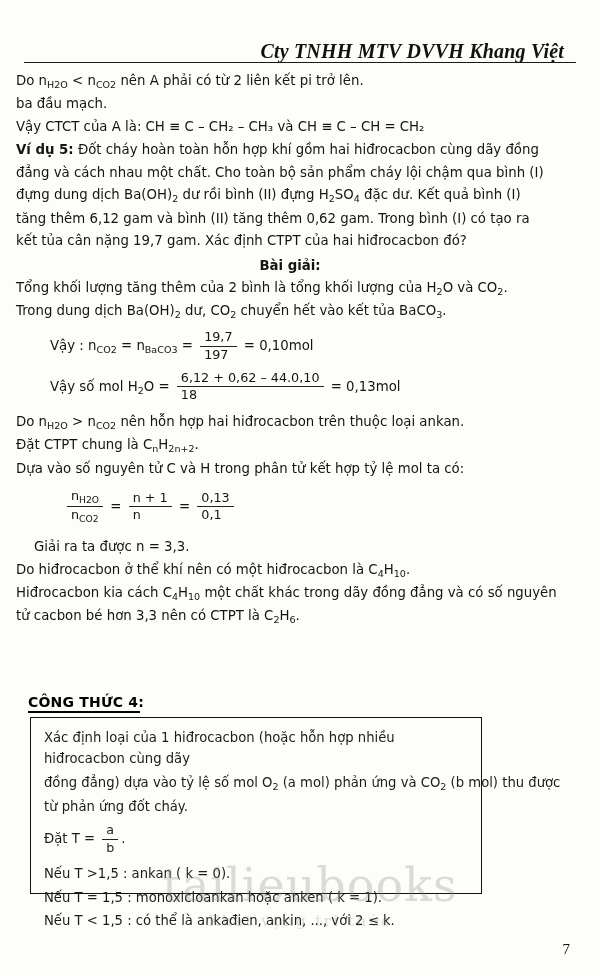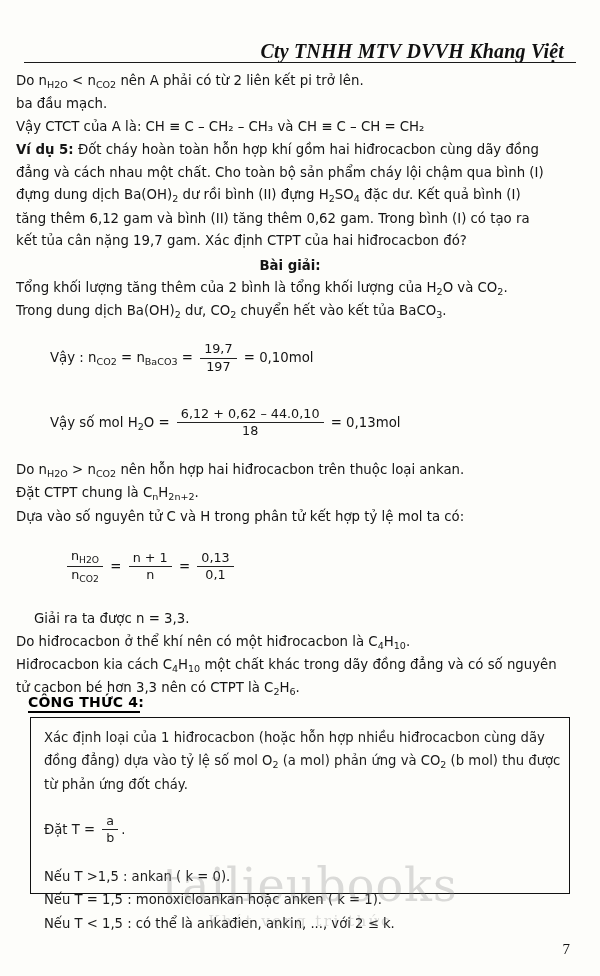--- a/index.html
+++ b/index.html
@@ -69,23 +69,23 @@
   .bold-it {
     font-weight: bold;
   }
   .indent {
     padding-left: 18px;
   }
   
   .frac {
     display: inline-block;
     vertical-align: middle;
-    text-align: center;
+    text-align: left;
     line-height: 1.15;
-    margin: 12px 3px;
+    margin: 0 3px;
     font-size: 0.96em;
   }
   .frac .num {
     display: block;
     padding: 0 4px 1px 4px;
     border-bottom: 1px solid #222;
   }
   .frac .den {
     display: block;
     padding: 1px 4px 0 4px;
@@ -118,21 +118,21 @@
     top: 711px;
     width: 112px;
     height: 1.5px;
     background: #000;
   }
   
   .box {
     position: absolute;
     left: 30px;
     top: 717px;
-    width: 540px;
+    width: 452px;
     height: 177px;
     border: 1.3px solid #111;
     box-sizing: border-box;
     padding: 9px 13px 8px 13px;
     font-size: 13.2px;
     line-height: 1.62;
   }
   .box .p { margin-bottom: 2px; }
   
   .watermark {

